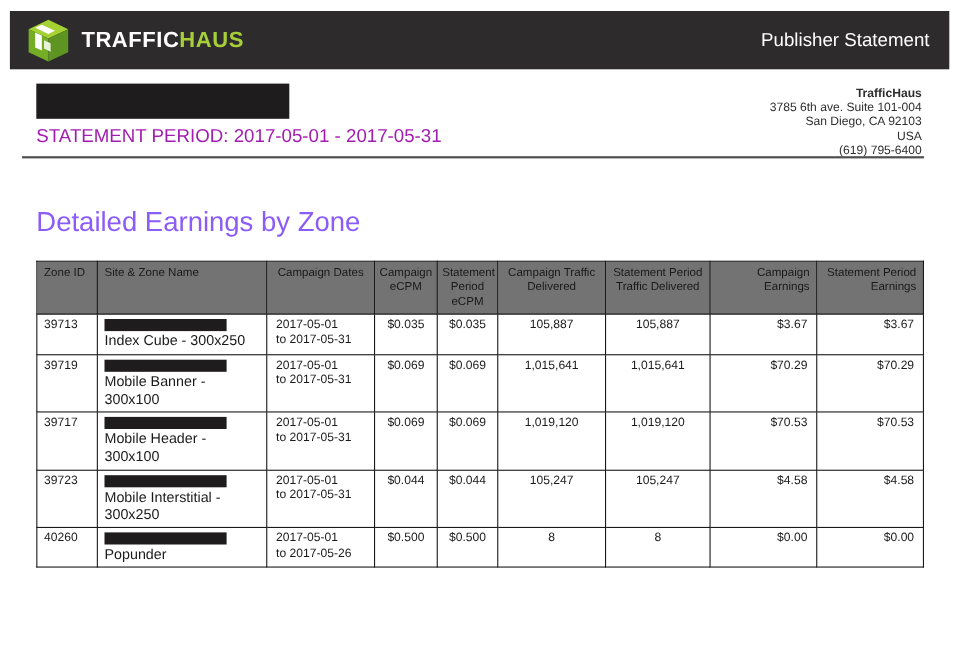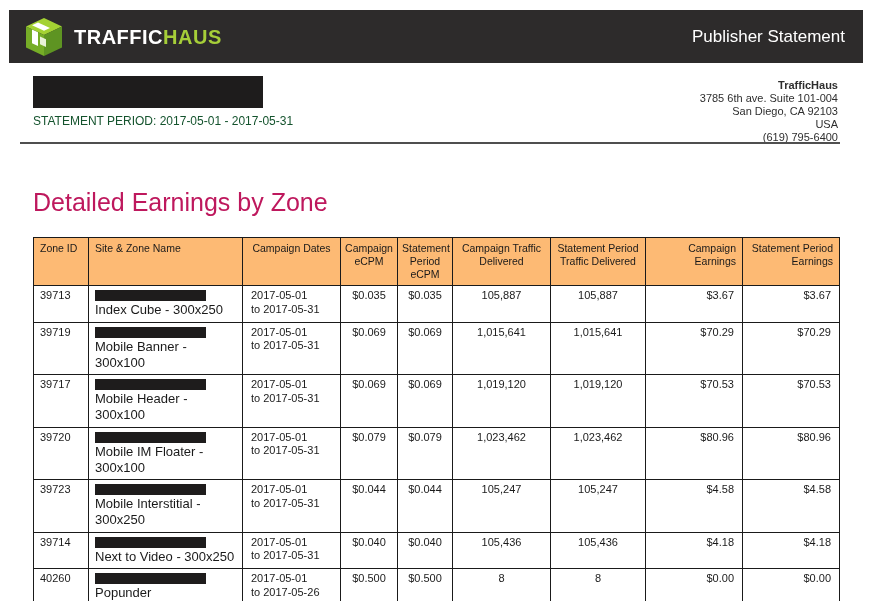--- a/index.html
+++ b/index.html
@@ -16,36 +16,36 @@
   .logo svg { display: block; }
   .brand { font-size: 20px; font-weight: bold; letter-spacing: 0.5px; line-height: 1; }
   .brand .b1 { color: #ffffff; }
   .brand .b2 { color: #a6ce39; }
   .doc-title { color: #ffffff; font-size: 17px; }
 
   
   .info { position: absolute; left: 33px; right: 34px; top: 76px; display: flex;
     justify-content: space-between; }
   .redaction { width: 230px; height: 32px; background: #1e1c1c; }
-  .period { margin-top: 6px; font-size: 12px; color: #14532d; }
+  .period { margin-top: 6px; font-size: 17px; color: #a21caf; }
   .info-right { text-align: right; font-size: 11px; line-height: 1.18; color: #2e2e2e; padding-top: 3px; }
   .co-name { font-weight: bold; }
 
   .rule { position: absolute; left: 20px; right: 32px; top: 142px; height: 0;
     border-top: 2px solid #4f4f4f; }
 
   
   .section-title { position: absolute; left: 33px; top: 188px; font-size: 25px;
-    font-weight: normal; color: #be185d; }
+    font-weight: normal; color: #8b5cf6; }
 
   
   table { position: absolute; left: 33px; top: 237px; width: 806px;
     border-collapse: collapse; table-layout: fixed; }
   th, td { border: 1px solid #1a1a1a; vertical-align: top; }
-  thead th { background: #fdba74; font-weight: normal; font-size: 10.5px;
+  thead th { background: #737373; font-weight: normal; font-size: 10.5px;
     padding: 4px 4px; height: 41px; line-height: 1.25; }
   th.a-left  { text-align: left; padding-left: 6px; }
   th.a-center{ text-align: center; }
   th.a-right { text-align: right; padding-right: 6px; }
 
   tbody td { font-size: 11px; padding: 3px 4px; height: 30px; line-height: 1.25; }
   td.c-zone    { padding-left: 6px; }
   td.c-site    { padding-left: 4px; }
   .redbar  { width: 111px; height: 11px; background: #1e1c1c; margin: 1px 0 1px 2px; }
   .zname   { font-weight: normal; font-size: 13px; padding-left: 2px; }
@@ -165,37 +165,20 @@
       <div>to 2017-05-31</div>
     </td>
     <td class="c-ecpm">$0.069</td>
     <td class="c-ecpm">$0.069</td>
     <td class="c-traffic">1,019,120</td>
     <td class="c-traffic">1,019,120</td>
     <td class="c-earn">$70.53</td>
     <td class="c-earn">$70.53</td>
   </tr>
 
-  <tr>
-    <td class="c-zone">39720</td>
-    <td class="c-site">
-      <div class="redbar"></div>
-      <div class="zname">Mobile IM Floater - 300x100</div>
-    </td>
-    <td class="c-dates">
-      <div>2017-05-01</div>
-      <div>to 2017-05-31</div>
-    </td>
-    <td class="c-ecpm">$0.079</td>
-    <td class="c-ecpm">$0.079</td>
-    <td class="c-traffic">1,023,462</td>
-    <td class="c-traffic">1,023,462</td>
-    <td class="c-earn">$80.96</td>
-    <td class="c-earn">$80.96</td>
-  </tr>
 
   <tr>
     <td class="c-zone">39723</td>
     <td class="c-site">
       <div class="redbar"></div>
       <div class="zname">Mobile Interstitial - 300x250</div>
     </td>
     <td class="c-dates">
       <div>2017-05-01</div>
       <div>to 2017-05-31</div>
@@ -203,37 +186,20 @@
     <td class="c-ecpm">$0.044</td>
     <td class="c-ecpm">$0.044</td>
     <td class="c-traffic">105,247</td>
     <td class="c-traffic">105,247</td>
     <td class="c-earn">$4.58</td>
     <td class="c-earn">$4.58</td>
   </tr>
 
 
 
-  <tr>
-    <td class="c-zone">39714</td>
-    <td class="c-site">
-      <div class="redbar"></div>
-      <div class="zname">Next to Video - 300x250</div>
-    </td>
-    <td class="c-dates">
-      <div>2017-05-01</div>
-      <div>to 2017-05-31</div>
-    </td>
-    <td class="c-ecpm">$0.040</td>
-    <td class="c-ecpm">$0.040</td>
-    <td class="c-traffic">105,436</td>
-    <td class="c-traffic">105,436</td>
-    <td class="c-earn">$4.18</td>
-    <td class="c-earn">$4.18</td>
-  </tr>
 
   <tr>
     <td class="c-zone">40260</td>
     <td class="c-site">
       <div class="redbar"></div>
       <div class="zname">Popunder</div>
     </td>
     <td class="c-dates">
       <div>2017-05-01</div>
       <div>to 2017-05-26</div>

